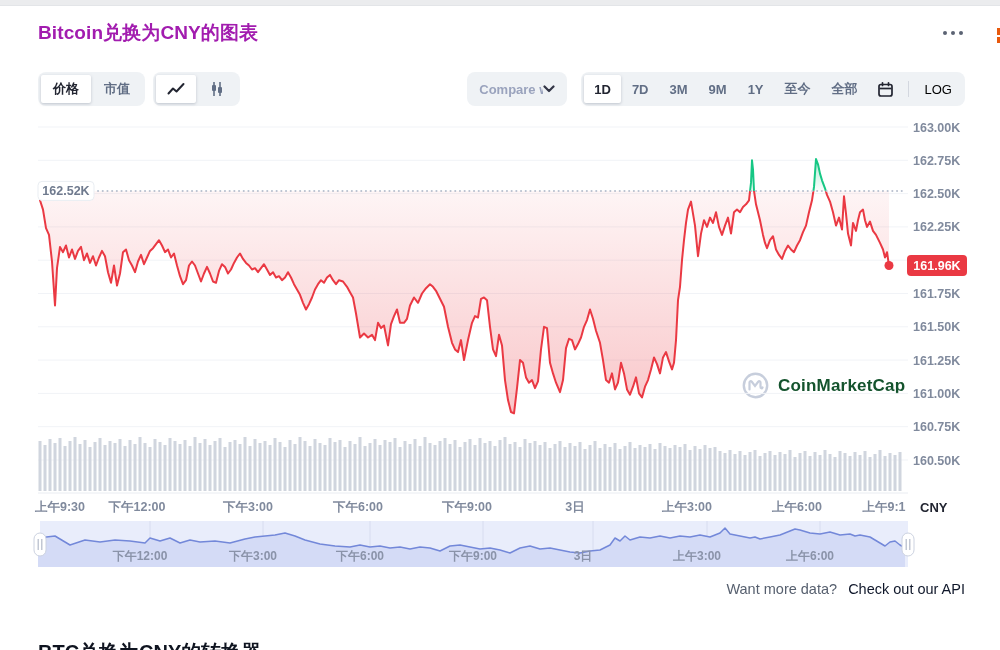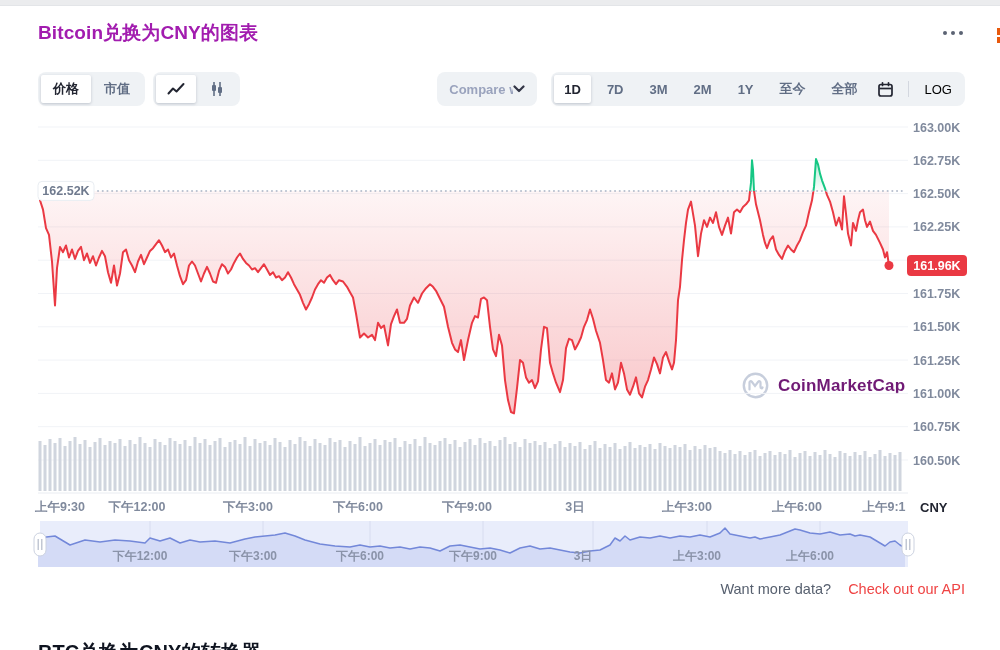--- a/index.html
+++ b/index.html
@@ -17,23 +17,23 @@
     color:#616e85;padding:0 12px;height:28px;border-radius:2px;cursor:pointer;white-space:nowrap}
   .seg.active{background:#fff;color:#222531;box-shadow:0 1px 3px rgba(100,110,130,.35);font-weight:700}
   .iconseg{width:40px;display:flex;align-items:center;justify-content:center;padding:0}
   .rangeseg{padding:0 10px}
   .compare{background:#eff2f5;border:none;border-radius:8px;height:34px;display:flex;align-items:center;
     padding:0 12px;cursor:pointer;width:100px;box-sizing:border-box;justify-content:space-between}
   .compare-label{font-size:13px;font-weight:600;color:#9aa3bd;max-width:64px;overflow:hidden;white-space:nowrap;text-align:left}
   .divider{width:1px;height:16px;background:#d3d7df;margin:0 5px}
   .cal-btn{background:transparent;border:none;padding:0 8px;height:28px;display:flex;align-items:center;cursor:pointer}
   .watermark{position:absolute;left:742px;top:372px;display:flex;align-items:center;gap:9px;pointer-events:none}
-  .watermark span{font-size:17px;font-weight:600;color:#701a75;letter-spacing:.2px}
+  .watermark span{font-size:17px;font-weight:600;color:#14532d;letter-spacing:.2px}
   .footer{position:absolute;top:581px;right:35px;font-size:14.5px;color:#57606f}
-  .footer a{color:#ef4444;text-decoration:none;margin-left:13px;cursor:pointer}
+  .footer a{color:#0f172a;text-decoration:none;margin-left:7px;cursor:pointer}
   .next-title{position:absolute;left:38px;top:639px;margin:0;font-size:20px;font-weight:700;color:#0f1420}
   svg text{font-family:"Liberation Sans",sans-serif}
   #chart{position:absolute;left:0;top:0}
 </style>
 </head>
 <body>
 
 <div class="top-strip"></div>
 <div class="edge-sliver" style="top:28px;height:7px"></div>
 <div class="edge-sliver" style="top:37px;height:6px"></div>
@@ -70,25 +70,25 @@
 </div>
 
 <div class="toolbar-right">
   <button class="compare">
     <span class="compare-label">Compare with</span>
     <svg width="12" height="8" viewBox="0 0 12 8" fill="none">
       <path d="M1.5 1.5 L6 6 L10.5 1.5" stroke="#323546" stroke-width="2.2" stroke-linecap="round" stroke-linejoin="round"></path>
     </svg>
   </button>
   <div class="group">
-    <span style="display:flex;align-items:flex-start;gap:6px">
+    <span style="display:flex;align-items:flex-start;gap:1px">
         <button class="seg rangeseg active">1D</button>
         <button class="seg rangeseg">7D</button>
         <button class="seg rangeseg">3M</button>
-        <button class="seg rangeseg">2M</button>
+        <button class="seg rangeseg">9M</button>
         <button class="seg rangeseg">1Y</button>
         <button class="seg rangeseg">至今</button>
         <button class="seg rangeseg">全部</button>
       </span>
     <button class="seg cal-btn">
       <svg width="17" height="17" viewBox="0 0 17 17" fill="none">
         <rect x="2" y="3.5" width="13" height="11.5" rx="2" stroke="#222531" stroke-width="1.7"></rect>
         <line x1="2.5" y1="7.5" x2="14.5" y2="7.5" stroke="#222531" stroke-width="1.7"></line>
         <line x1="5.5" y1="1.8" x2="5.5" y2="4.5" stroke="#222531" stroke-width="1.7" stroke-linecap="round"></line>
         <line x1="11.5" y1="1.8" x2="11.5" y2="4.5" stroke="#222531" stroke-width="1.7" stroke-linecap="round"></line>

